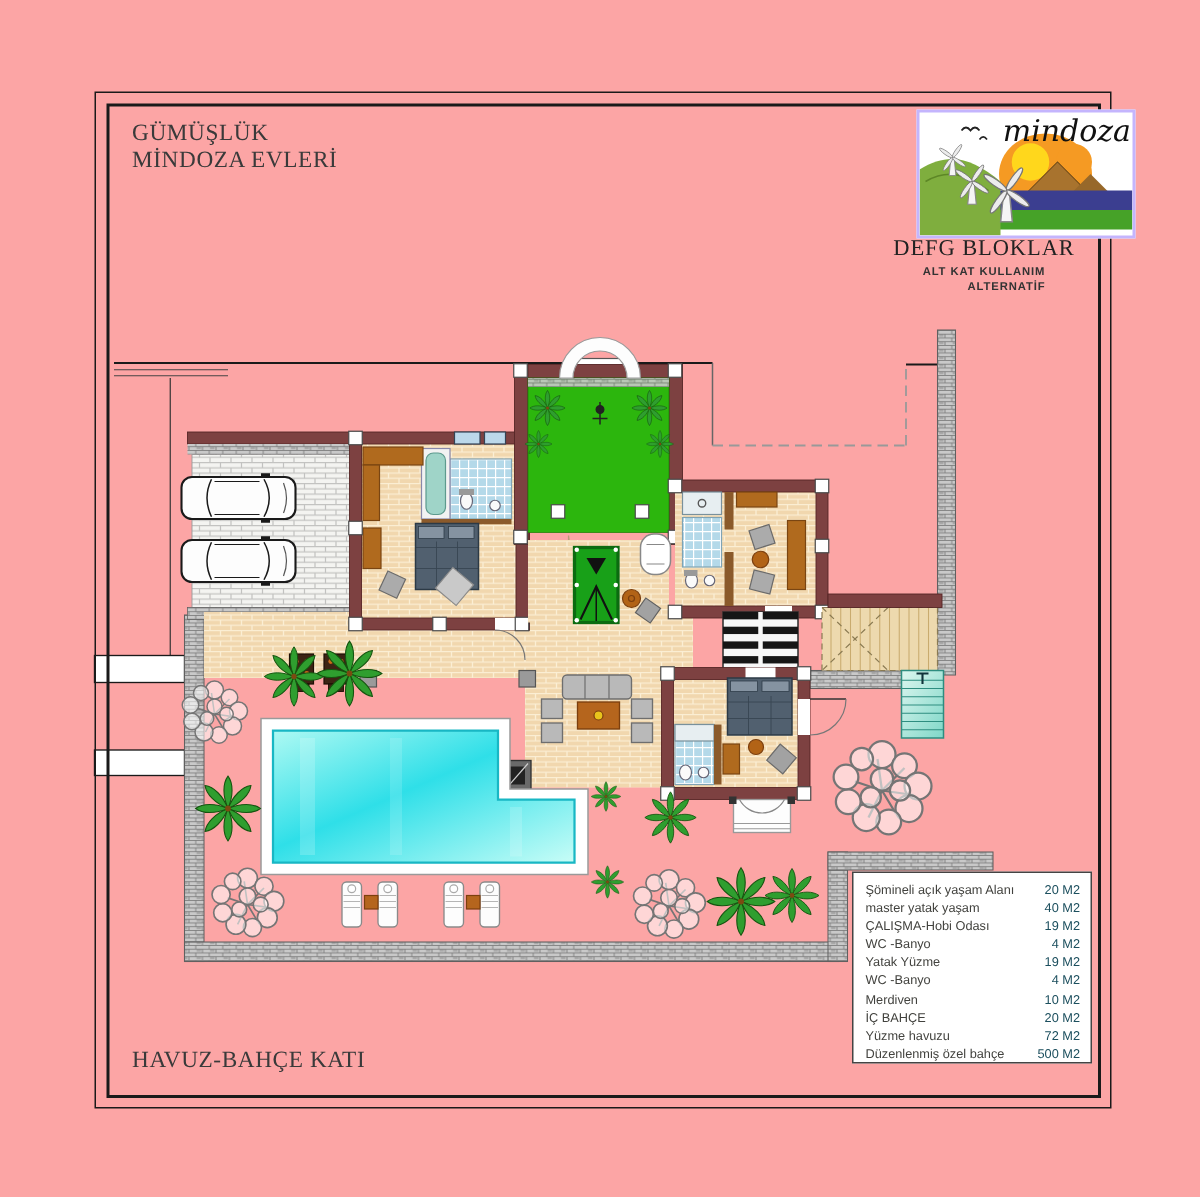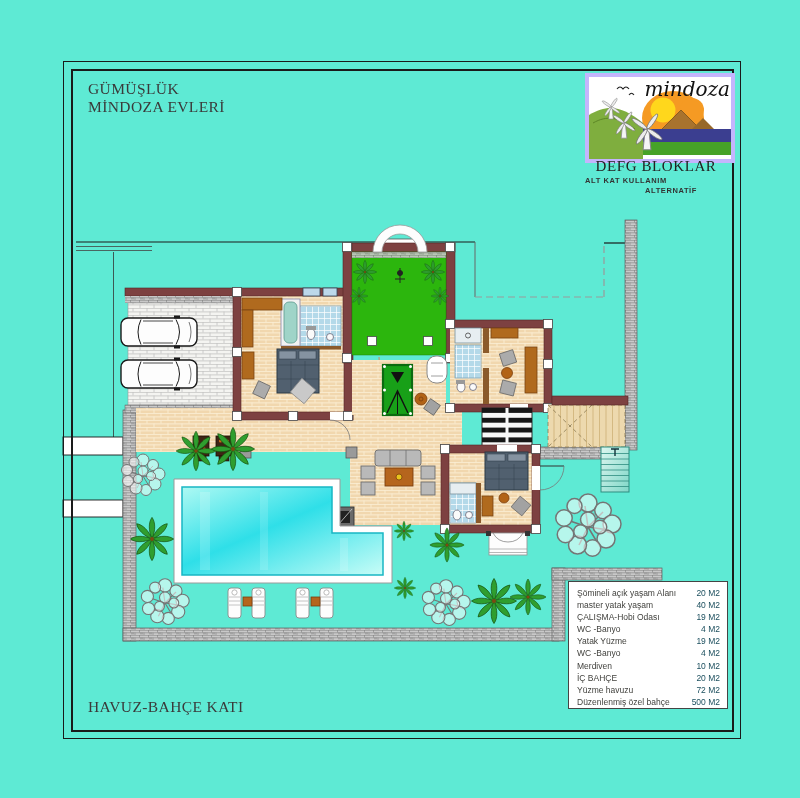--- a/index.html
+++ b/index.html
@@ -1,29 +1,29 @@
 <!DOCTYPE html>
 <html><head>
 <meta charset="utf-8">
 <style>
   html,body{margin:0;padding:0;background:#fff;}
-  .sheet{position:relative;width:800px;height:798px;background:#5eead4;overflow:hidden;
+  .sheet{position:relative;width:800px;height:798px;background:#fca5a5;overflow:hidden;
          font-family:"Liberation Serif",serif;}
   .frame-outer{position:absolute;left:63px;top:61px;width:676px;height:676px;border:1px solid #1a1a1a;}
   .frame-inner{position:absolute;left:71px;top:69px;width:659px;height:659px;border:2px solid #1a1a1a;}
   .plan-svg{position:absolute;left:0;top:0;width:800px;height:798px;}
   .title-block{position:absolute;left:88px;top:80px;font-size:15.5px;line-height:18px;
                color:#3a3a3a;letter-spacing:.4px;}
   .floor-label{position:absolute;left:88px;top:698px;font-size:15.5px;color:#3a3a3a;letter-spacing:.4px;}
-  .logo-box{position:absolute;left:585px;top:73px;width:142px;height:82px;border:4px solid #c4b5fd;
+  .logo-box{position:absolute;left:611px;top:73px;width:142px;height:82px;border:2px solid #c4b5fd;
             background:#fff;overflow:hidden;}
   .logo-box svg{display:block;}
   .block-title{position:absolute;left:585px;top:158px;width:142px;text-align:center;
                font-size:15px;color:#222;letter-spacing:.6px;}
-  .block-sub1{position:absolute;left:585px;top:176px;width:142px;text-align:left;
+  .block-sub1{position:absolute;left:585px;top:176px;width:142px;text-align:center;
               font-family:"Liberation Sans",sans-serif;font-size:7.5px;font-weight:bold;
               color:#333;letter-spacing:.6px;}
   .block-sub2{position:absolute;left:600px;top:186px;width:142px;text-align:center;
               font-family:"Liberation Sans",sans-serif;font-size:7.5px;font-weight:bold;
               color:#333;letter-spacing:.6px;}
   .legend{position:absolute;left:568px;top:581px;width:160px;height:128px;border:1px solid #444;
           background:#fff;box-sizing:border-box;padding:5px 7px 0 8px;
           font-family:Liberation Sans, sans-serif;font-size:8.5px;}
   .lrow{display:flex;justify-content:space-between;height:12.1px;line-height:12.1px;}
   .ll{color:#42423e;white-space:nowrap;}

